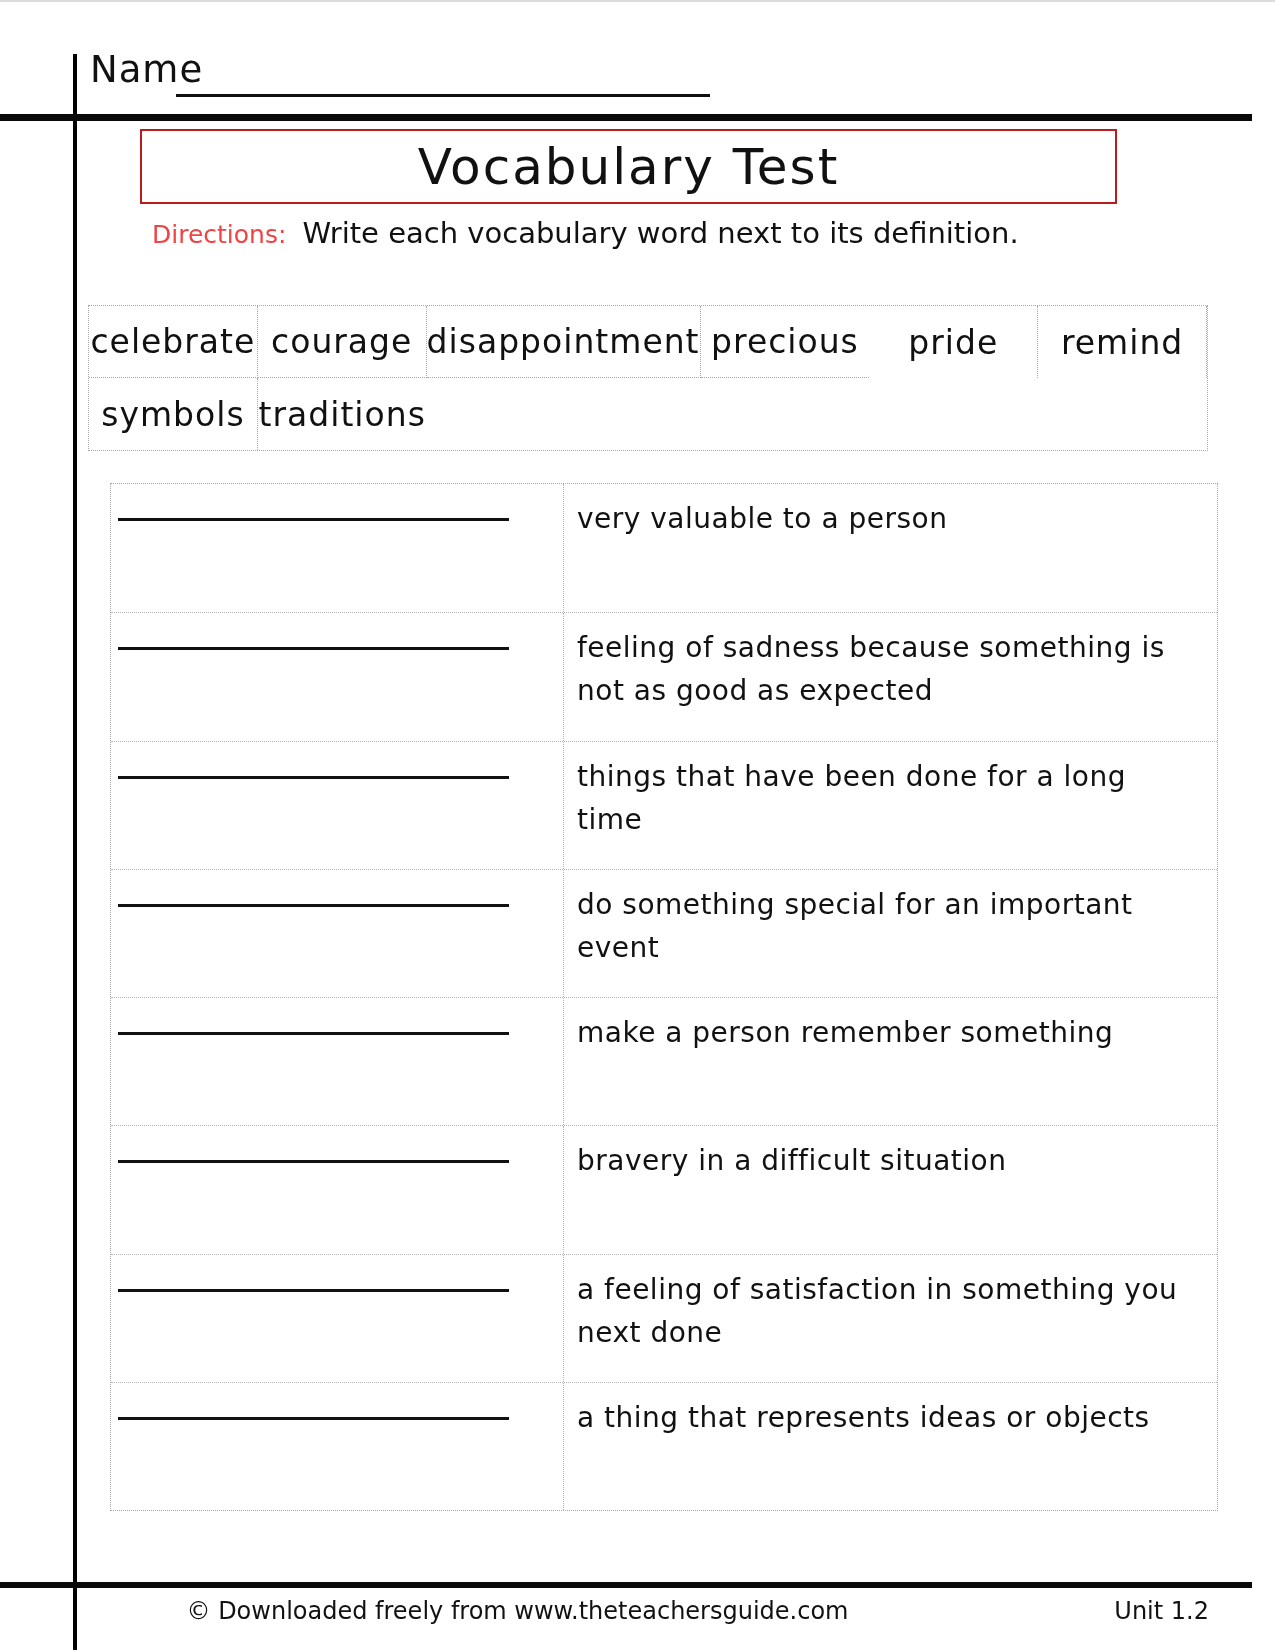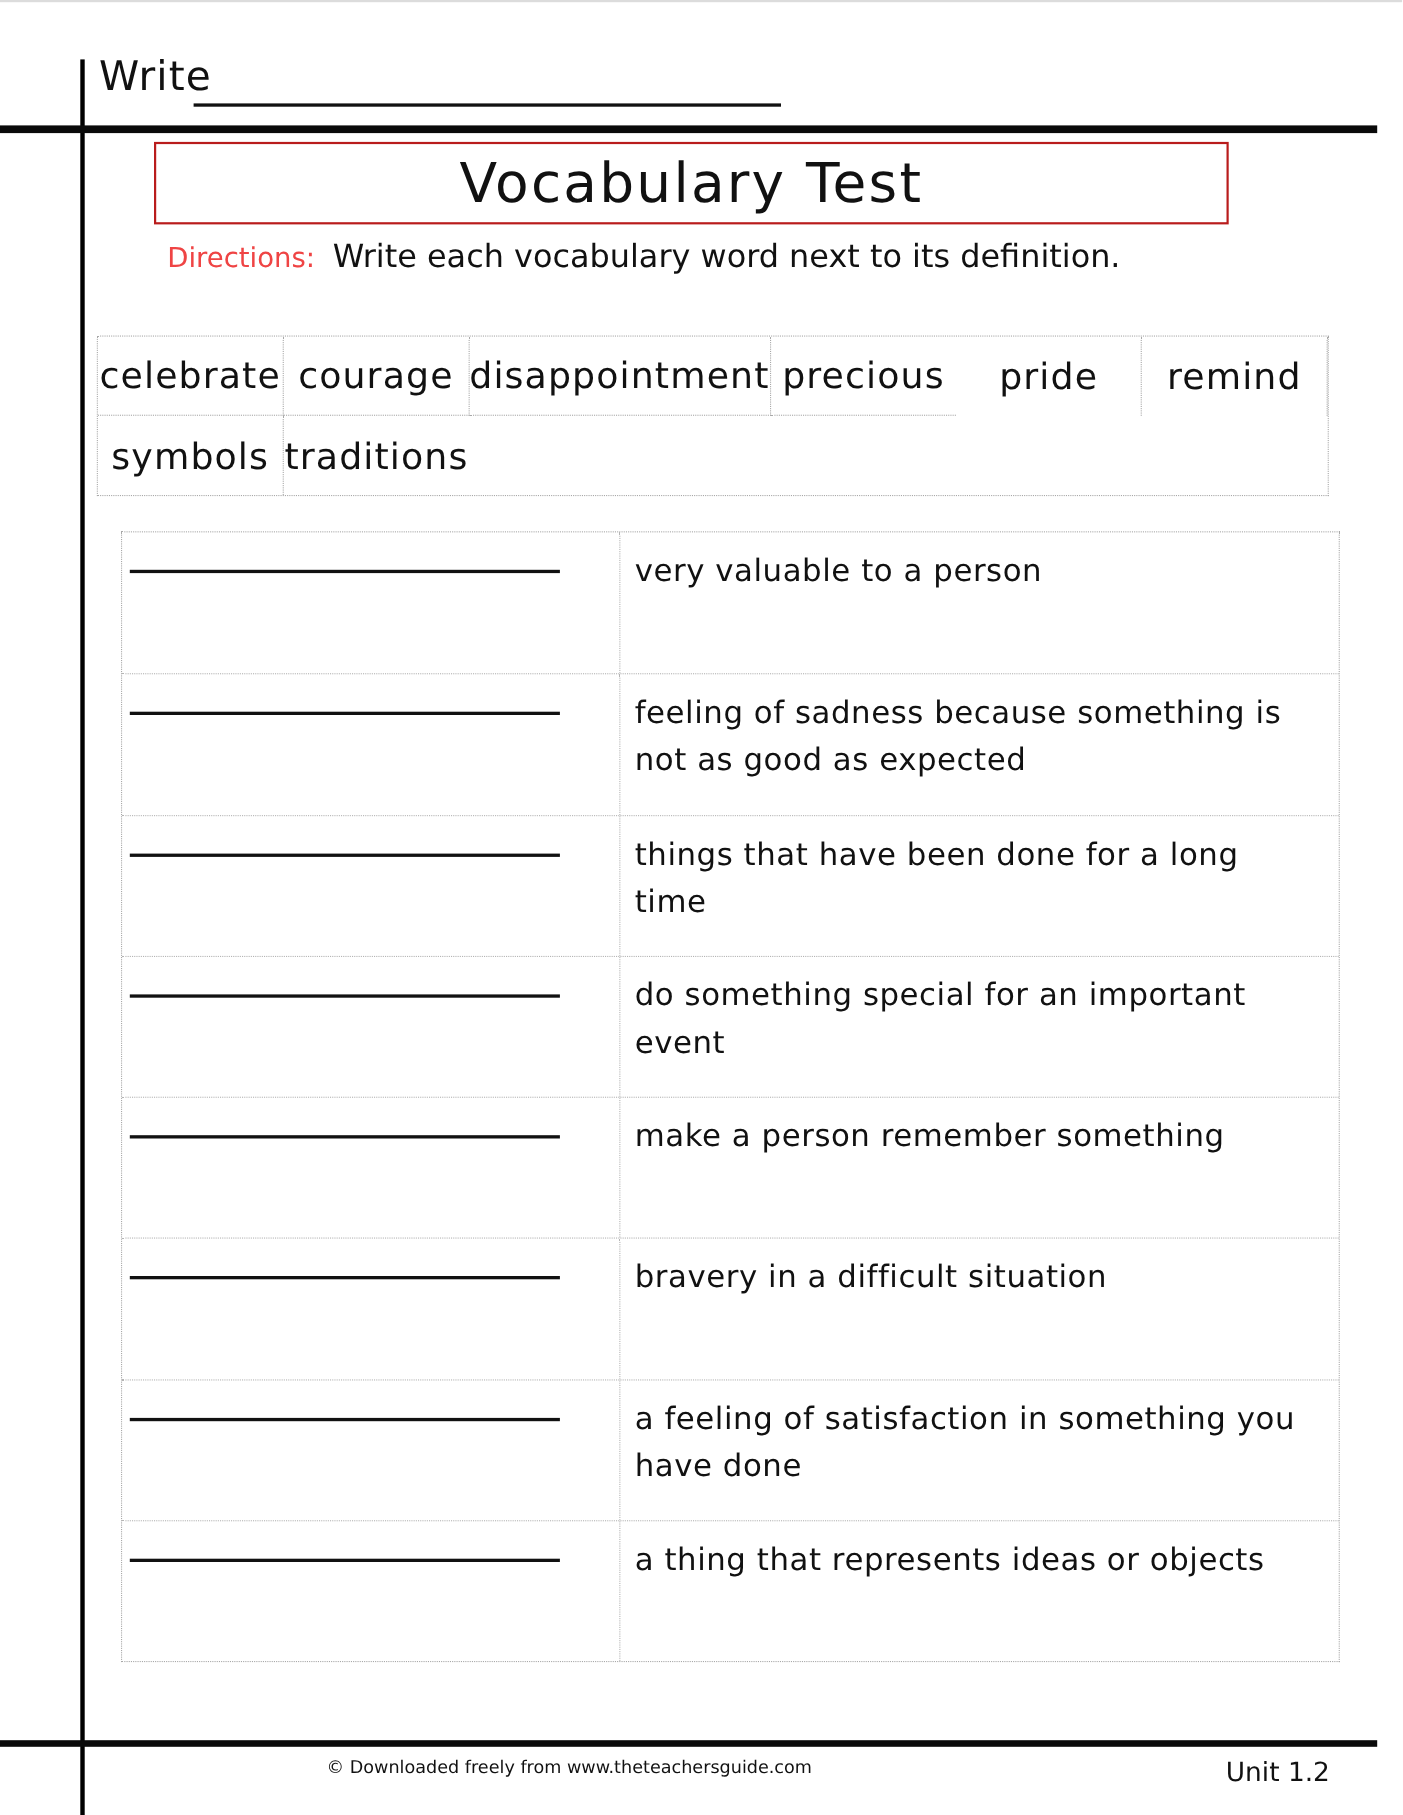--- a/index.html
+++ b/index.html
@@ -30,31 +30,31 @@
   .bank-cell:nth-child(-n+4) { border-bottom:1px dotted #a8a8a8; }
   .bank-cell:not(:nth-child(4n)) { border-right:1px dotted #a8a8a8; }
 
   .def-table { position:absolute; left:110px; top:483px; width:1108px; border:1px dotted #a8a8a8; }
   .def-row { display:grid; grid-template-columns:453px 1fr; height:128.3px; }
   .def-row + .def-row { border-top:1px dotted #b4b4b4; }
   .def-blank-cell { position:relative; border-right:1px dotted #b4b4b4; }
   .blank-line { position:absolute; left:7px; top:34px; width:391px; height:3px; background:#111; }
   .def-text-cell { padding:13px 34px 0 13px; font-size:28px; line-height:43px; letter-spacing:0.5px; }
 
-  .footer-credit { position:absolute; left:0; top:1597px; width:1035px; text-align:center; font-size:16px; }
+  .footer-credit { position:absolute; left:0; top:1597px; width:1035px; text-align:center; font-size:24px; }
   .unit-label { position:absolute; right:66px; top:1597px; font-size:24px; }
 </style>
 </head>
 <body>
 
 <div class="page">
   <div class="page-top-edge"></div>
   <div class="vrule"></div>
 
-  <div class="name-row">Write</div>
+  <div class="name-row">Name</div>
   <div class="name-underline"></div>
 
   <div class="hrule-top"></div>
 
   <div class="title-box">
     <span>Vocabulary Test</span>
   </div>
 
   <div class="directions">
     <span class="dir-label">Directions:</span><span>Write each vocabulary word next to its definition.</span>
@@ -105,21 +105,21 @@
     <div class="def-row">
       <div class="def-blank-cell">
         <div class="blank-line"></div>
       </div>
       <div class="def-text-cell">bravery in a difficult situation</div>
     </div>
     <div class="def-row">
       <div class="def-blank-cell">
         <div class="blank-line"></div>
       </div>
-      <div class="def-text-cell">a feeling of satisfaction in something you have done</div>
+      <div class="def-text-cell">a feeling of satisfaction in something you next done</div>
     </div>
     <div class="def-row">
       <div class="def-blank-cell">
         <div class="blank-line"></div>
       </div>
       <div class="def-text-cell">a thing that represents ideas or objects</div>
     </div>
   </div>
 
   <div class="hrule-bottom"></div>

